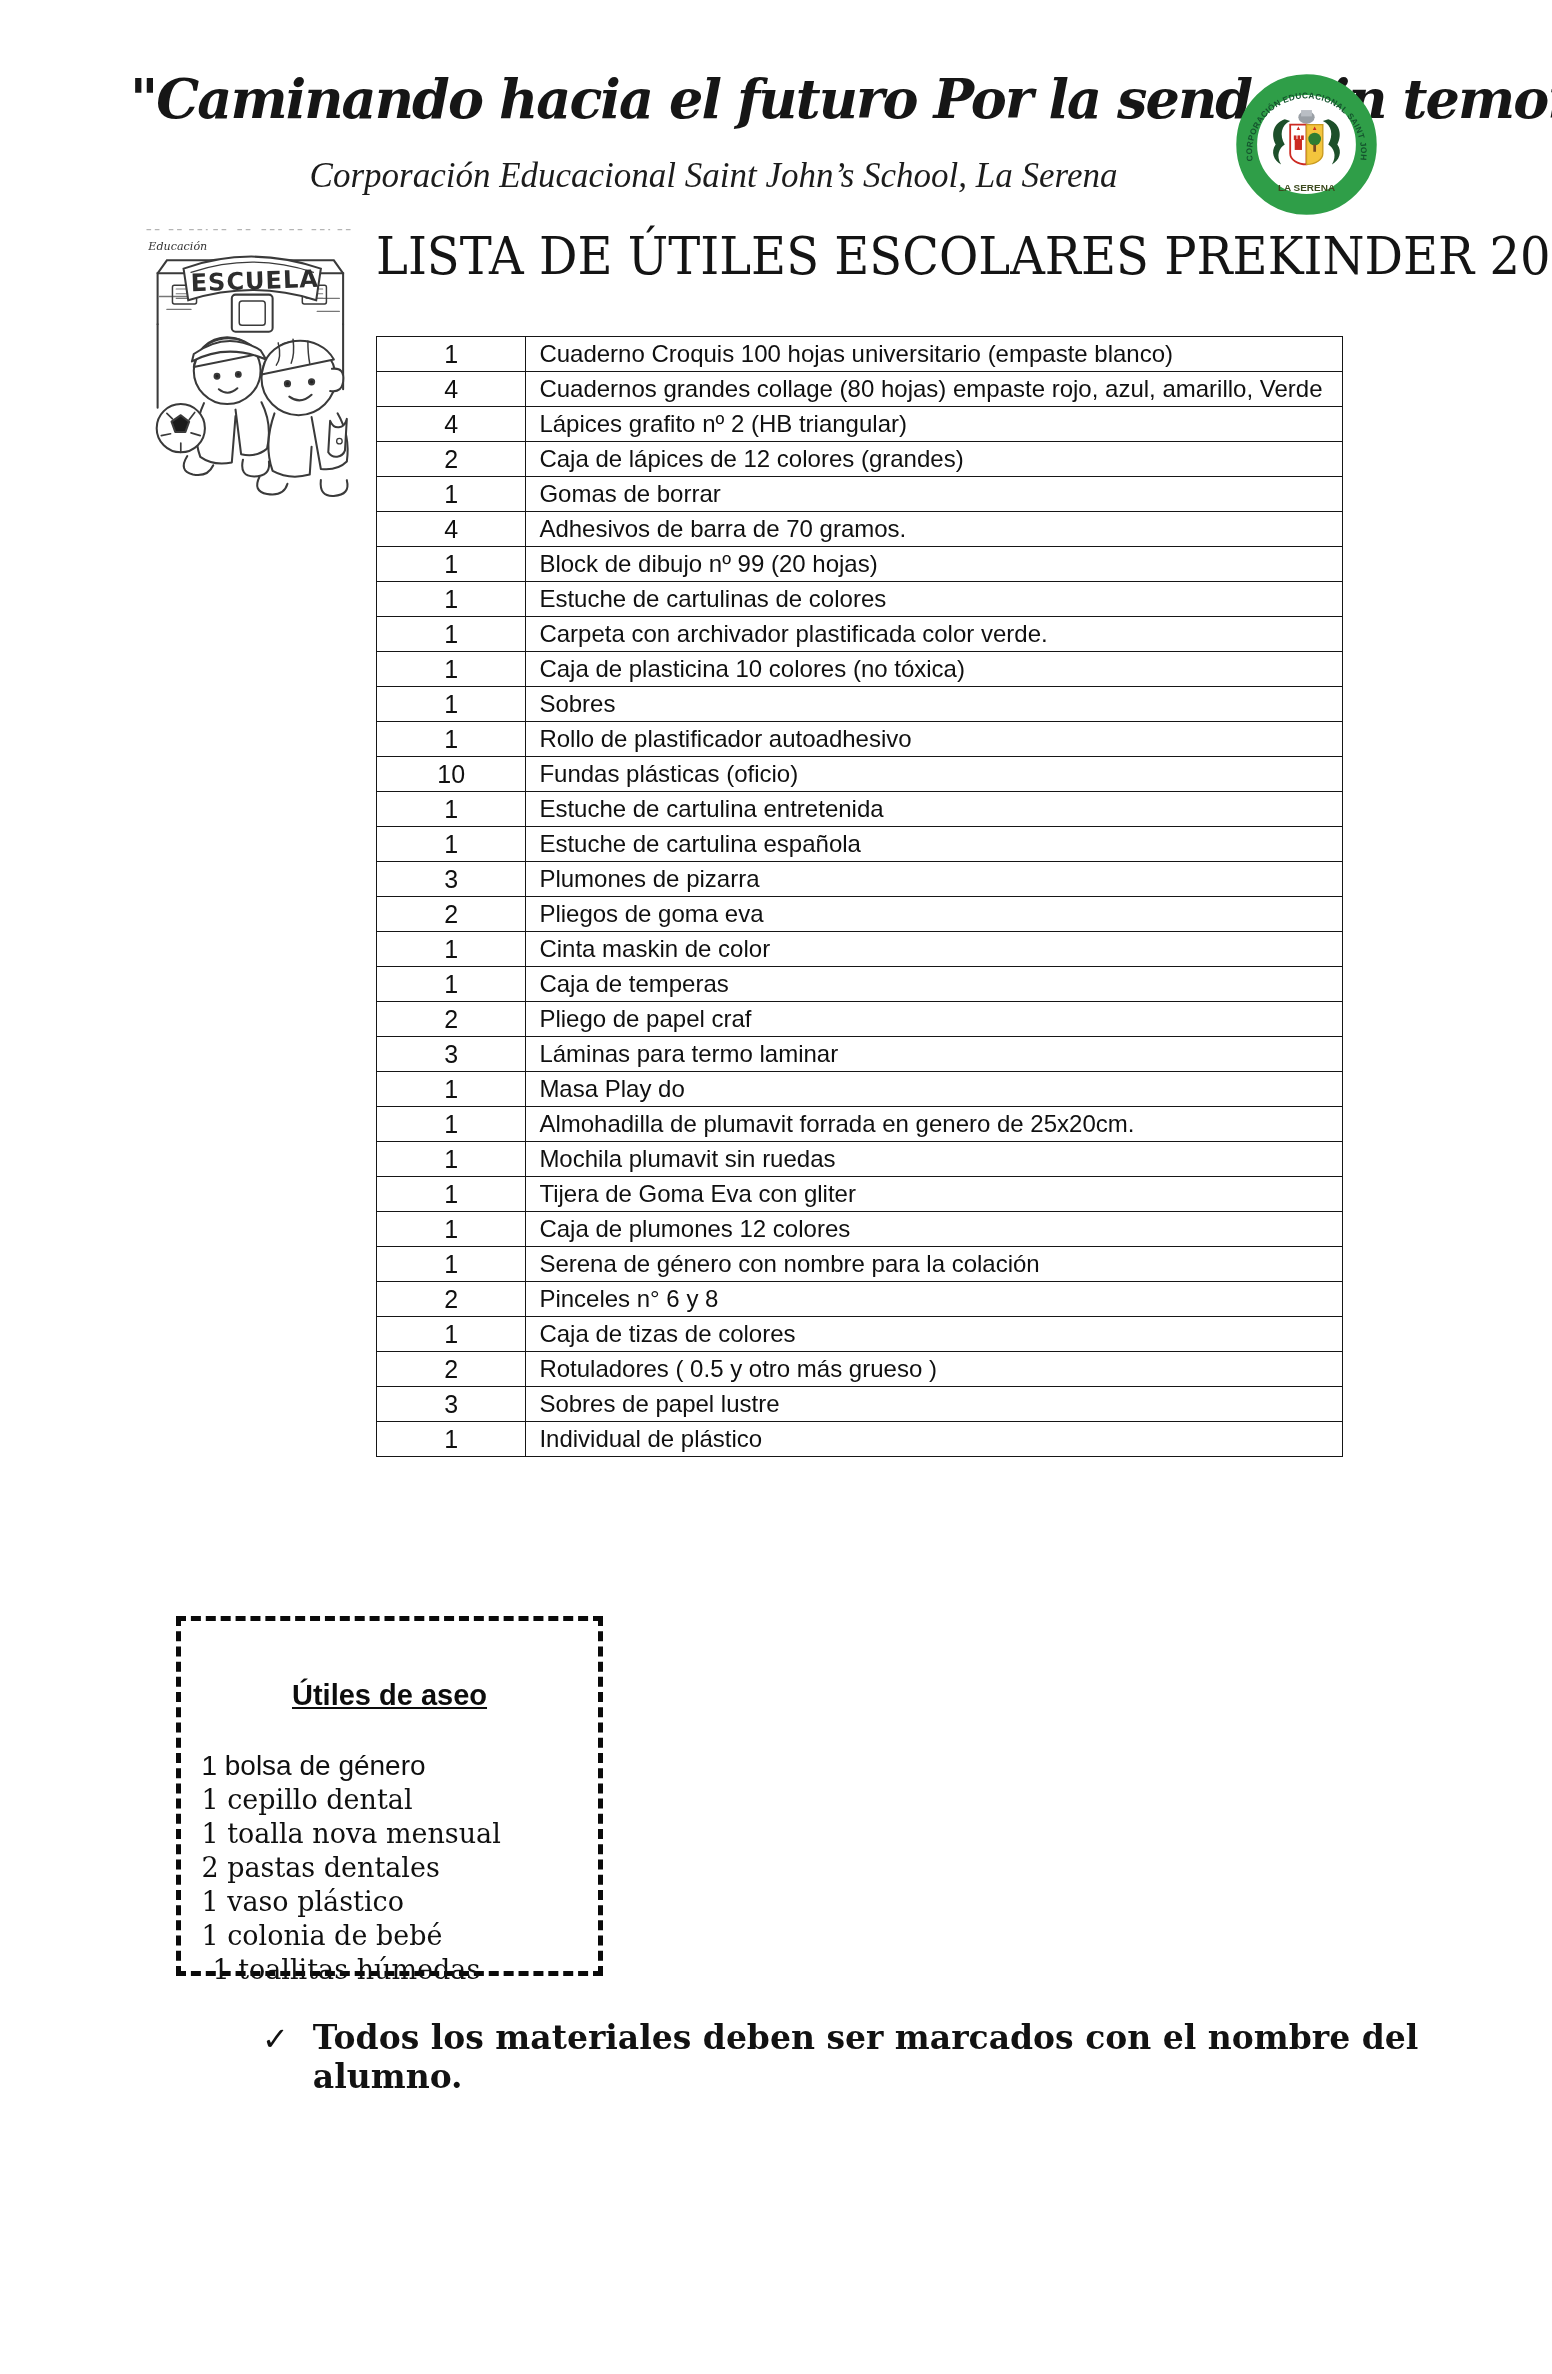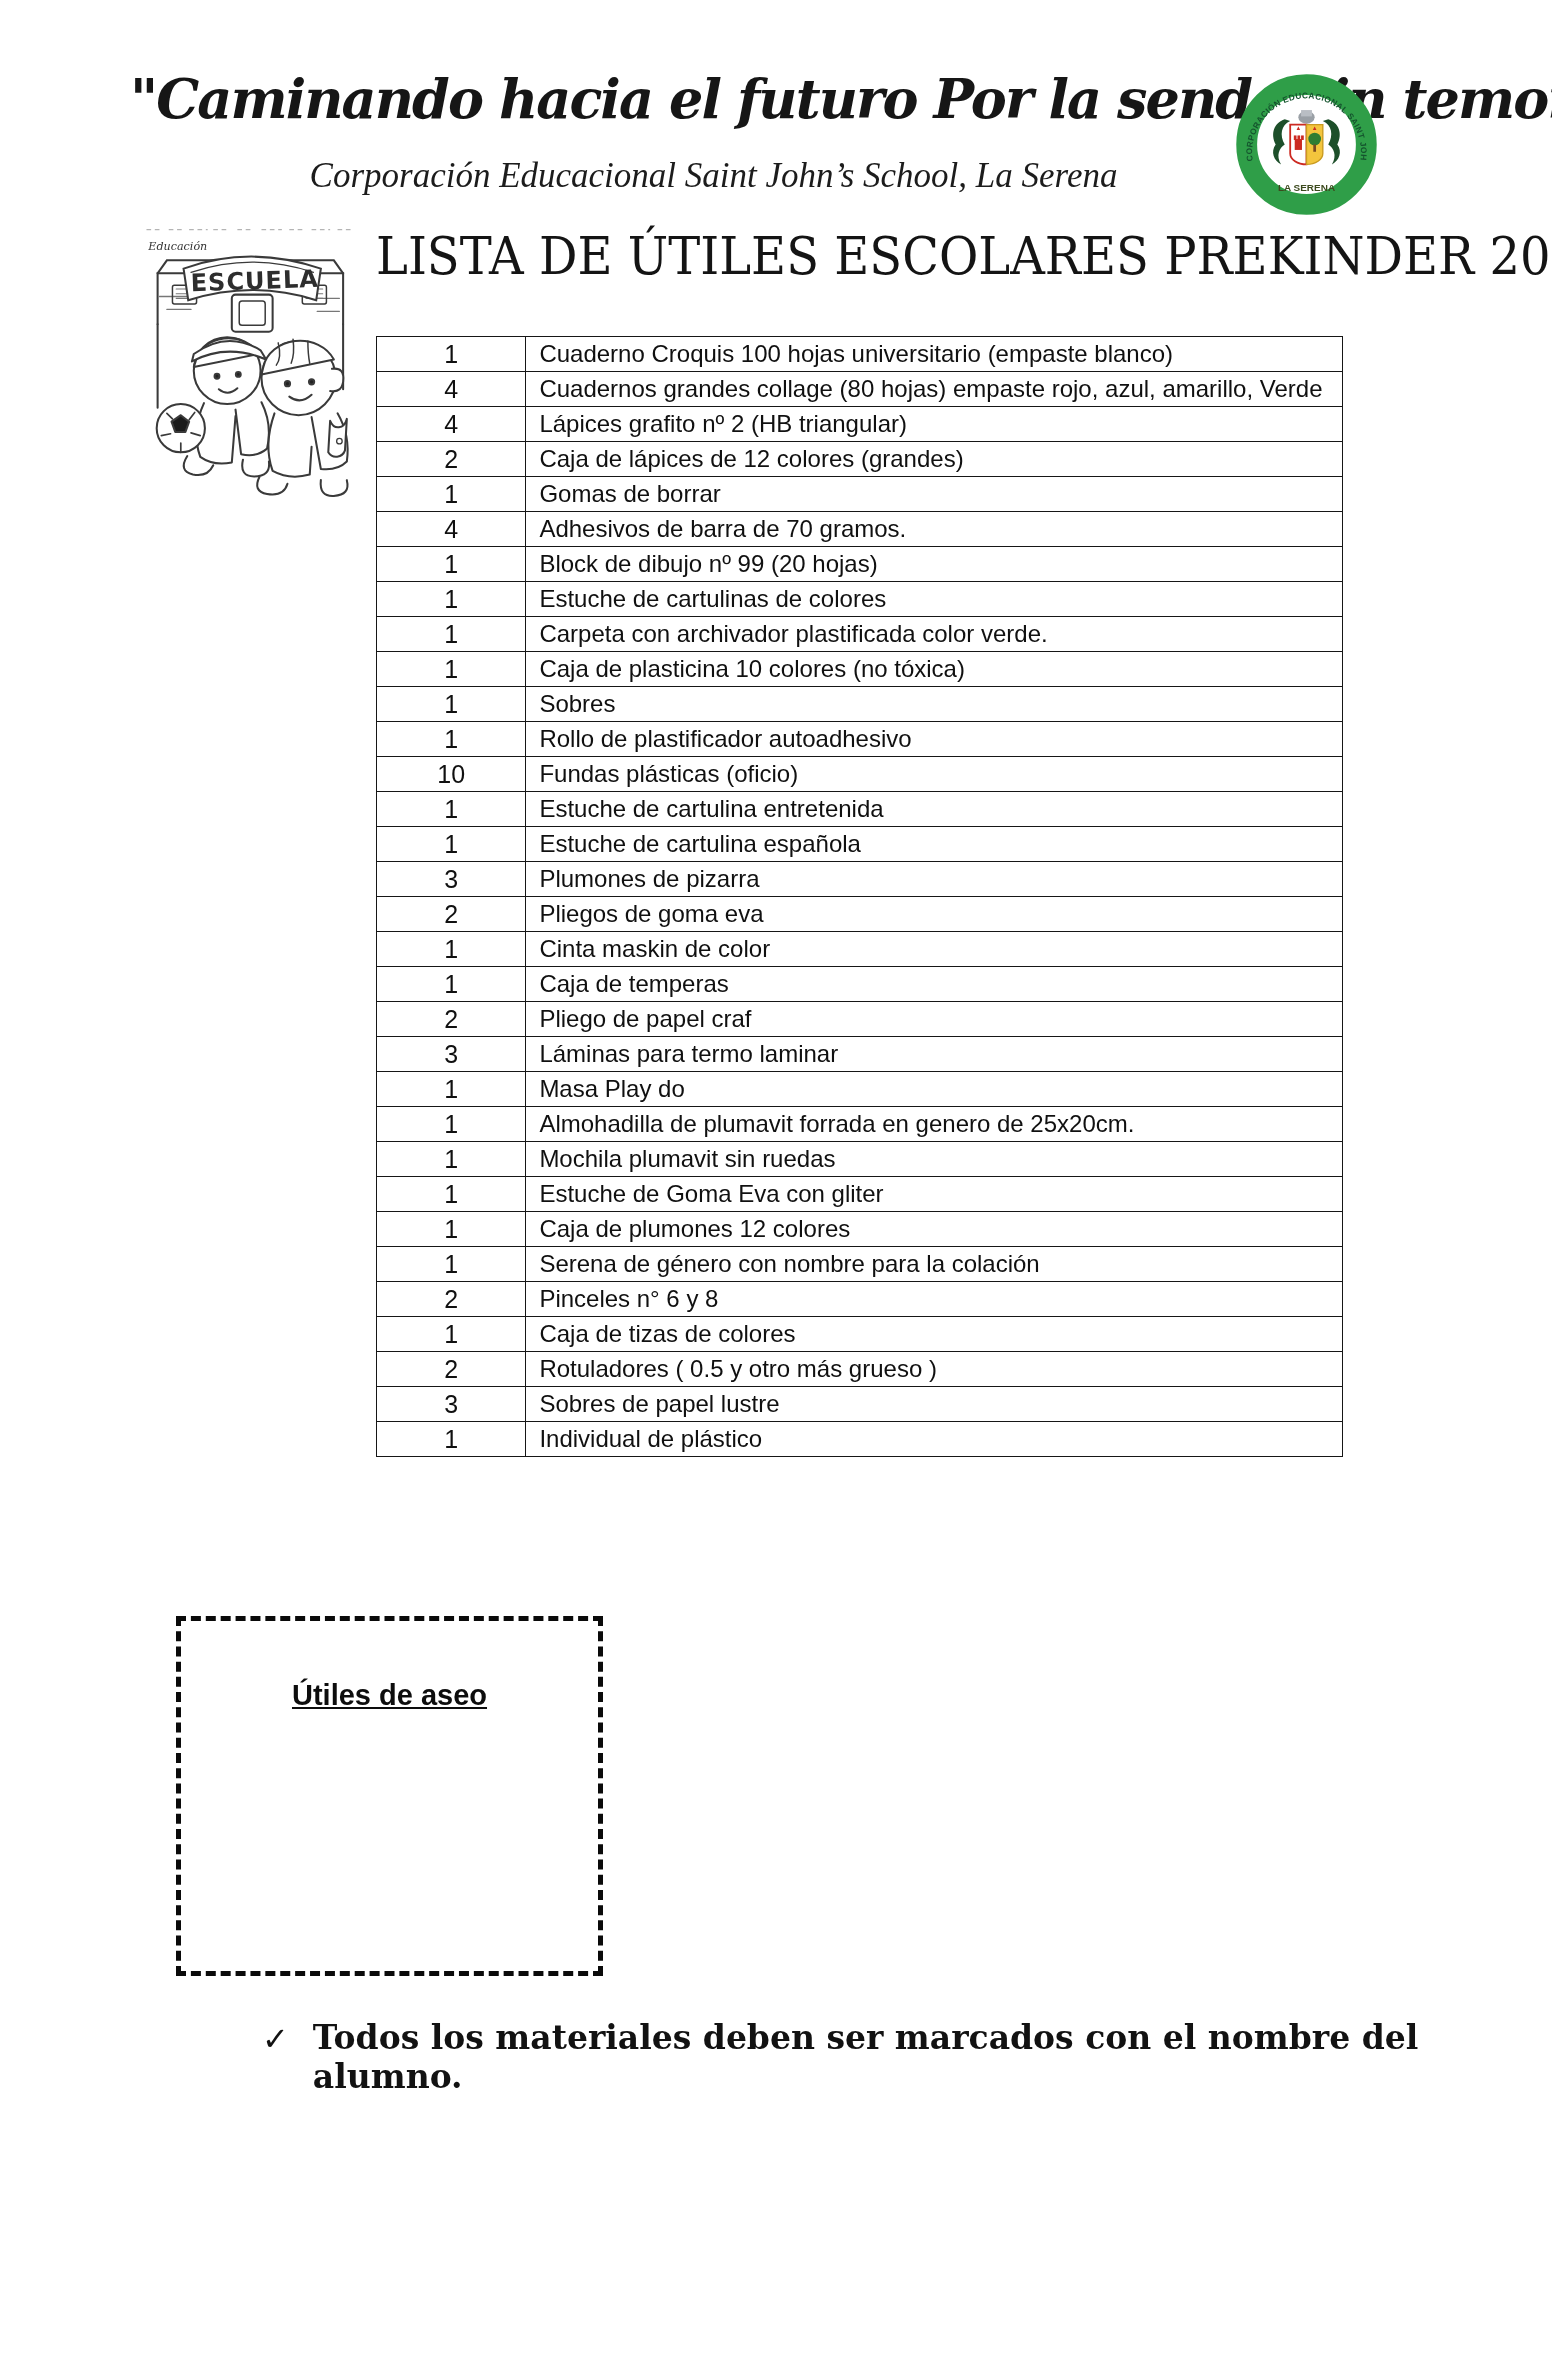--- a/index.html
+++ b/index.html
@@ -241,21 +241,21 @@
         <tr>
           <td class="qty">1</td>
           <td class="item">Almohadilla de plumavit forrada en genero de 25x20cm.</td>
         </tr>
         <tr>
           <td class="qty">1</td>
           <td class="item">Mochila plumavit sin ruedas</td>
         </tr>
         <tr>
           <td class="qty">1</td>
-          <td class="item">Estuche de Goma Eva con gliter</td>
+          <td class="item">Tijera de Goma Eva con gliter</td>
         </tr>
         <tr>
           <td class="qty">1</td>
           <td class="item">Caja de plumones 12 colores</td>
         </tr>
         <tr>
           <td class="qty">1</td>
           <td class="item">Serena de género con nombre para la colación</td>
         </tr>
         <tr>
@@ -276,20 +276,29 @@
         </tr>
         <tr>
           <td class="qty">1</td>
           <td class="item">Individual de plástico</td>
         </tr>
       </tbody>
   </table>
 
   <div class="aseo-box">
     <div class="aseo-title">Útiles de aseo</div>
+    <div class="aseo-list">
+        <div class="aseo-item sans">1 bolsa de género</div>
+        <div class="aseo-item serif">1 cepillo dental</div>
+        <div class="aseo-item serif">1 toalla nova mensual</div>
+        <div class="aseo-item serif">2 pastas dentales</div>
+        <div class="aseo-item serif">1 vaso plástico</div>
+        <div class="aseo-item serif">1 colonia de bebé</div>
+        <div class="aseo-item serif indent">1 toallitas húmedas</div>
+      </div>
   </div>
 
   <div class="footer-note">
     <span class="check">✓</span>
     <span>Todos los materiales deben ser marcados con el  nombre del alumno.</span>
   </div>
 
 </div>
 
 

